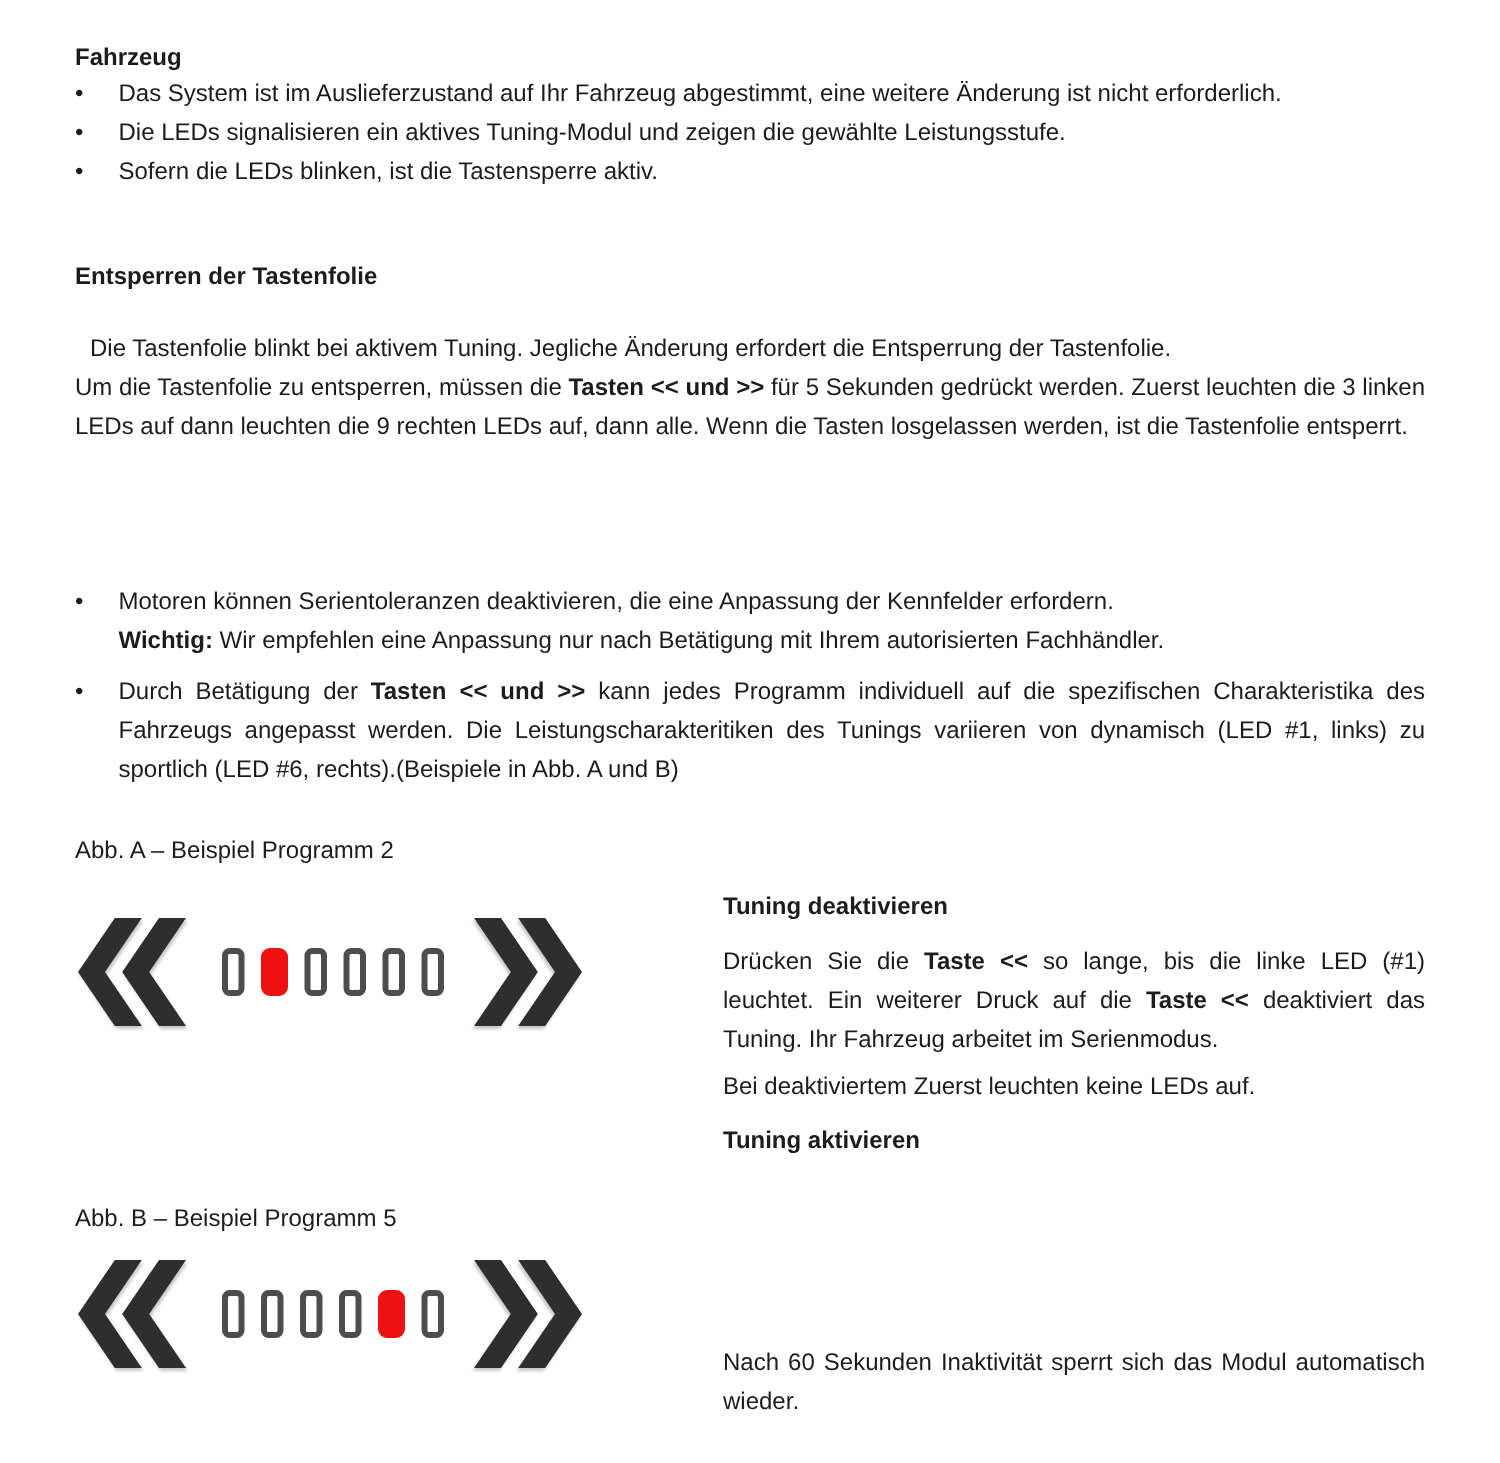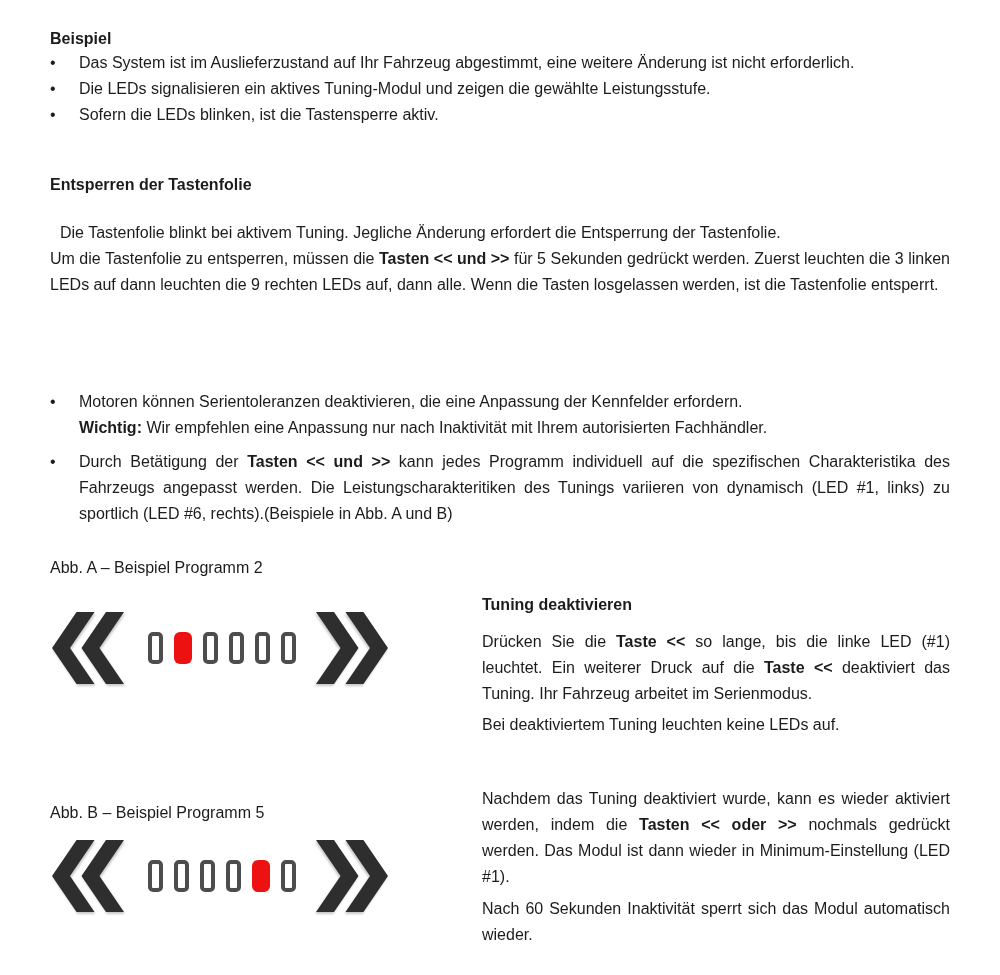--- a/index.html
+++ b/index.html
@@ -65,21 +65,21 @@
   #deakt-p2{top:712px;left:482px;width:468px;}
   #h-akt{top:748px;left:482px;width:468px;}
   #akt-p1{top:786px;left:482px;width:468px;}
   #akt-p2{top:896px;left:482px;width:468px;}
 </style>
 </head>
 <body>
 
 <div class="page">
 
-  <div class="abs heading" id="h-hinweise">Beispiel</div>
+  <div class="abs heading" id="h-hinweise">Fahrzeug</div>
 
   <div class="abs" id="hinweise-list">
     <div class="li">
       <span class="mk">•</span>
       <span class="tx justify"><span>Das System ist im Auslieferzustand auf Ihr Fahrzeug abgestimmt, eine weitere Änderung ist nicht erforderlich.</span></span>
     </div>
     <div class="li">
       <span class="mk">•</span>
       <span class="tx"><span>Die LEDs signalisieren ein aktives Tuning-Modul und zeigen die gewählte Leistungsstufe.</span></span>
     </div>
@@ -90,21 +90,21 @@
   </div>
 
   <div class="abs heading" id="h-entsperren">Entsperren der Tastenfolie</div>
   <div class="abs" id="entsperren-p1"><span>Die Tastenfolie blinkt bei aktivem Tuning. Jegliche Änderung erfordert die Entsperrung der Tastenfolie.</span></div>
   <div class="abs justify" id="entsperren-p2"><span>Um die Tastenfolie zu entsperren, müssen die </span><b>Tasten &lt;&lt; und &gt;&gt;</b><span> für 5 Sekunden gedrückt werden. Zuerst leuchten die 3 linken LEDs auf dann leuchten die 9 rechten LEDs auf, dann alle. Wenn die Tasten losgelassen werden, ist die Tastenfolie entsperrt.</span></div>
 
 
   <div class="abs" id="anpassung-list">
     <div class="li">
       <span class="mk">•</span>
-      <span class="tx"><span>Motoren können Serientoleranzen deaktivieren, die eine Anpassung der Kennfelder erfordern.</span><br><b>Wichtig:</b><span> Wir empfehlen eine Anpassung nur nach Inaktivität mit Ihrem autorisierten Fachhändler.</span></span>
+      <span class="tx"><span>Motoren können Serientoleranzen deaktivieren, die eine Anpassung der Kennfelder erfordern.</span><br><b>Wichtig:</b><span> Wir empfehlen eine Anpassung nur nach Betätigung mit Ihrem autorisierten Fachhändler.</span></span>
     </div>
     <div class="li">
       <span class="mk">•</span>
       <span class="tx justify"><span>Durch Betätigung der </span><b>Tasten &lt;&lt; und &gt;&gt;</b><span> kann jedes Programm individuell auf die spezifischen Charakteristika des Fahrzeugs angepasst werden. Die Leistungscharakteritiken des Tunings variieren von dynamisch (LED #1, links) zu sportlich (LED #6, rechts).(Beispiele in Abb. A und B)</span></span>
     </div>
   </div>
 
   <div class="abs" id="fig-a-label">Abb. A – Beispiel Programm 2</div>
   <div class="abs figure" id="fig-a">
     <svg class="chev left" viewBox="0 0 88 84" preserveAspectRatio="none">
@@ -140,18 +140,18 @@
         <div class="led"></div>
       </div>
     <svg class="chev right" viewBox="0 0 88 84" preserveAspectRatio="none">
       <polygon points="30,0 0,42 30,84 52,84 22,42 52,0" fill="var(--chevron)"></polygon>
       <polygon points="66,0 36,42 66,84 88,84 58,42 88,0" fill="var(--chevron)"></polygon>
     </svg>
   </div>
 
   <div class="abs heading" id="h-deakt">Tuning deaktivieren</div>
   <div class="abs justify" id="deakt-p1"><span>Drücken Sie die </span><b>Taste &lt;&lt;</b><span> so lange, bis die linke LED (#1) leuchtet. Ein weiterer Druck auf die </span><b>Taste &lt;&lt;</b><span> deaktiviert das Tuning. Ihr Fahrzeug arbeitet im Serienmodus.</span></div>
-  <div class="abs" id="deakt-p2"><span>Bei deaktiviertem Tuning leuchten keine LEDs auf.</span></div>
+  <div class="abs" id="deakt-p2"><span>Bei deaktiviertem Zuerst leuchten keine LEDs auf.</span></div>
 
-  <div class="abs justify" id="akt-p1"><span>Nachdem das Tuning deaktiviert wurde, kann es wieder aktiviert werden, indem die </span><b>Tasten &lt;&lt; oder &gt;&gt;</b><span> nochmals gedrückt werden. Das Modul ist dann wieder in Minimum-Einstellung (LED #1).</span></div>
+  <div class="abs heading" id="h-akt">Tuning aktivieren</div>
   <div class="abs justify" id="akt-p2"><span>Nach 60 Sekunden Inaktivität sperrt sich das Modul automatisch wieder.</span></div>
 
 </div>
 
 </body></html>

